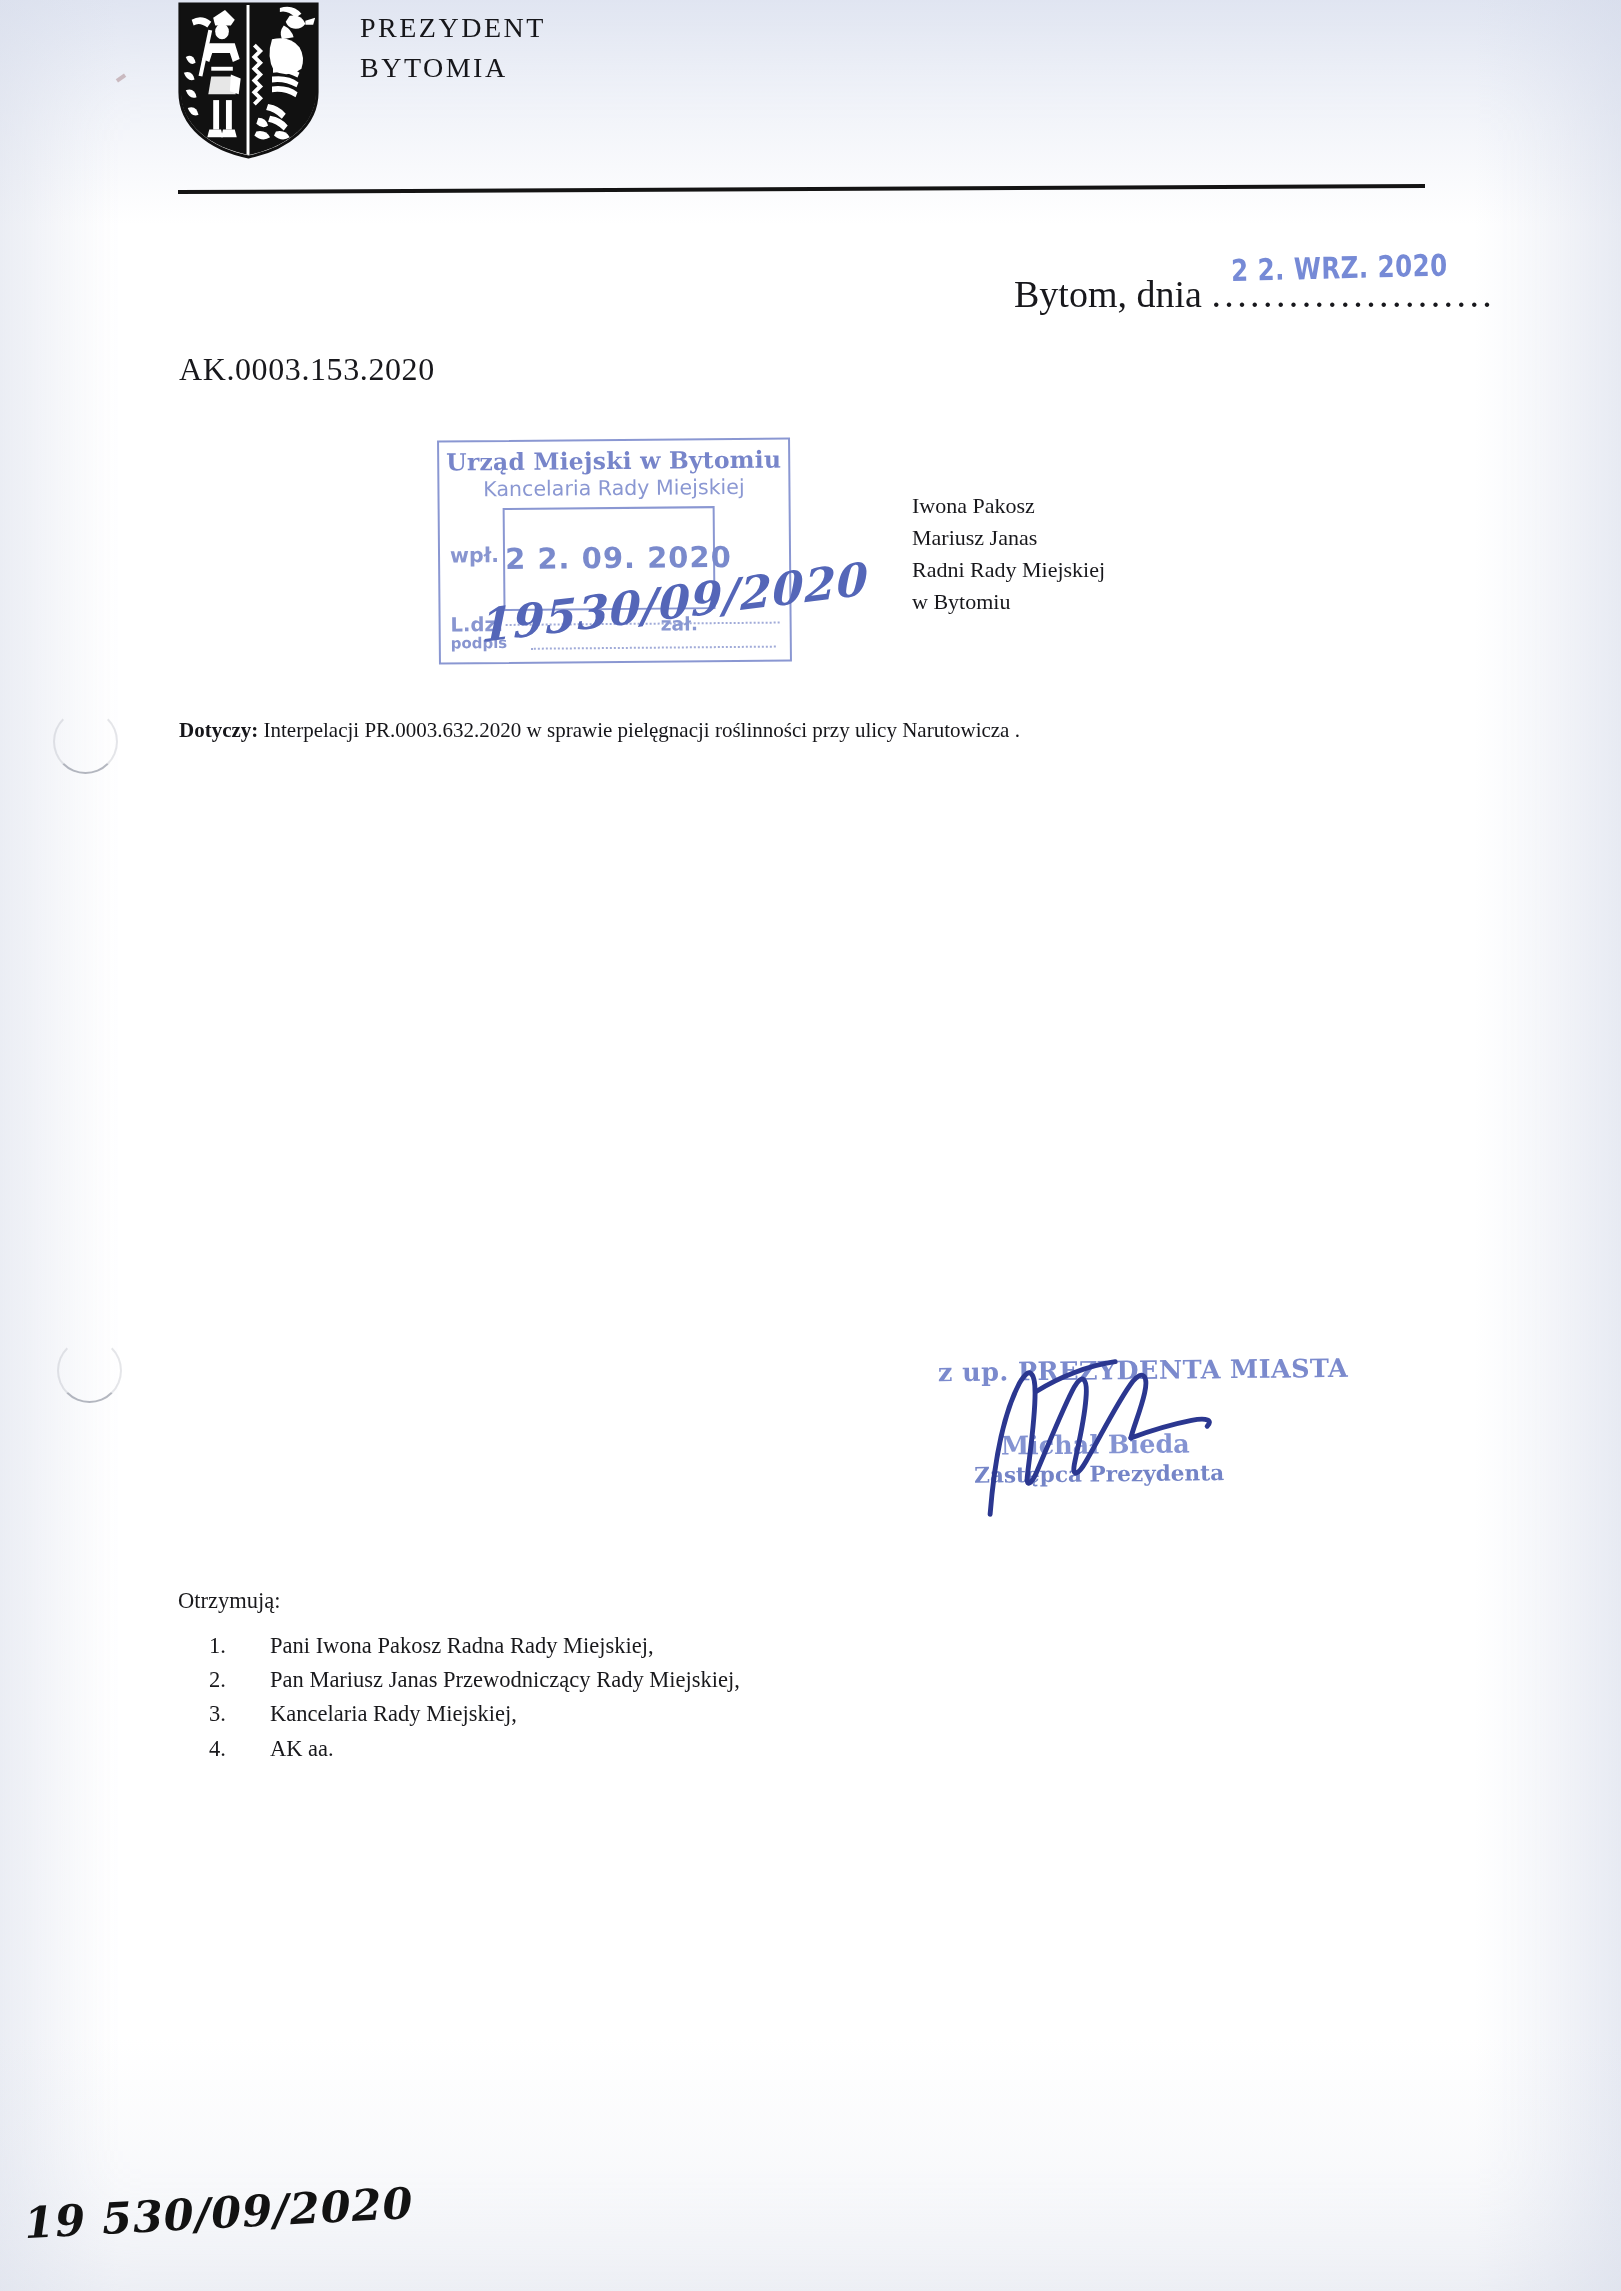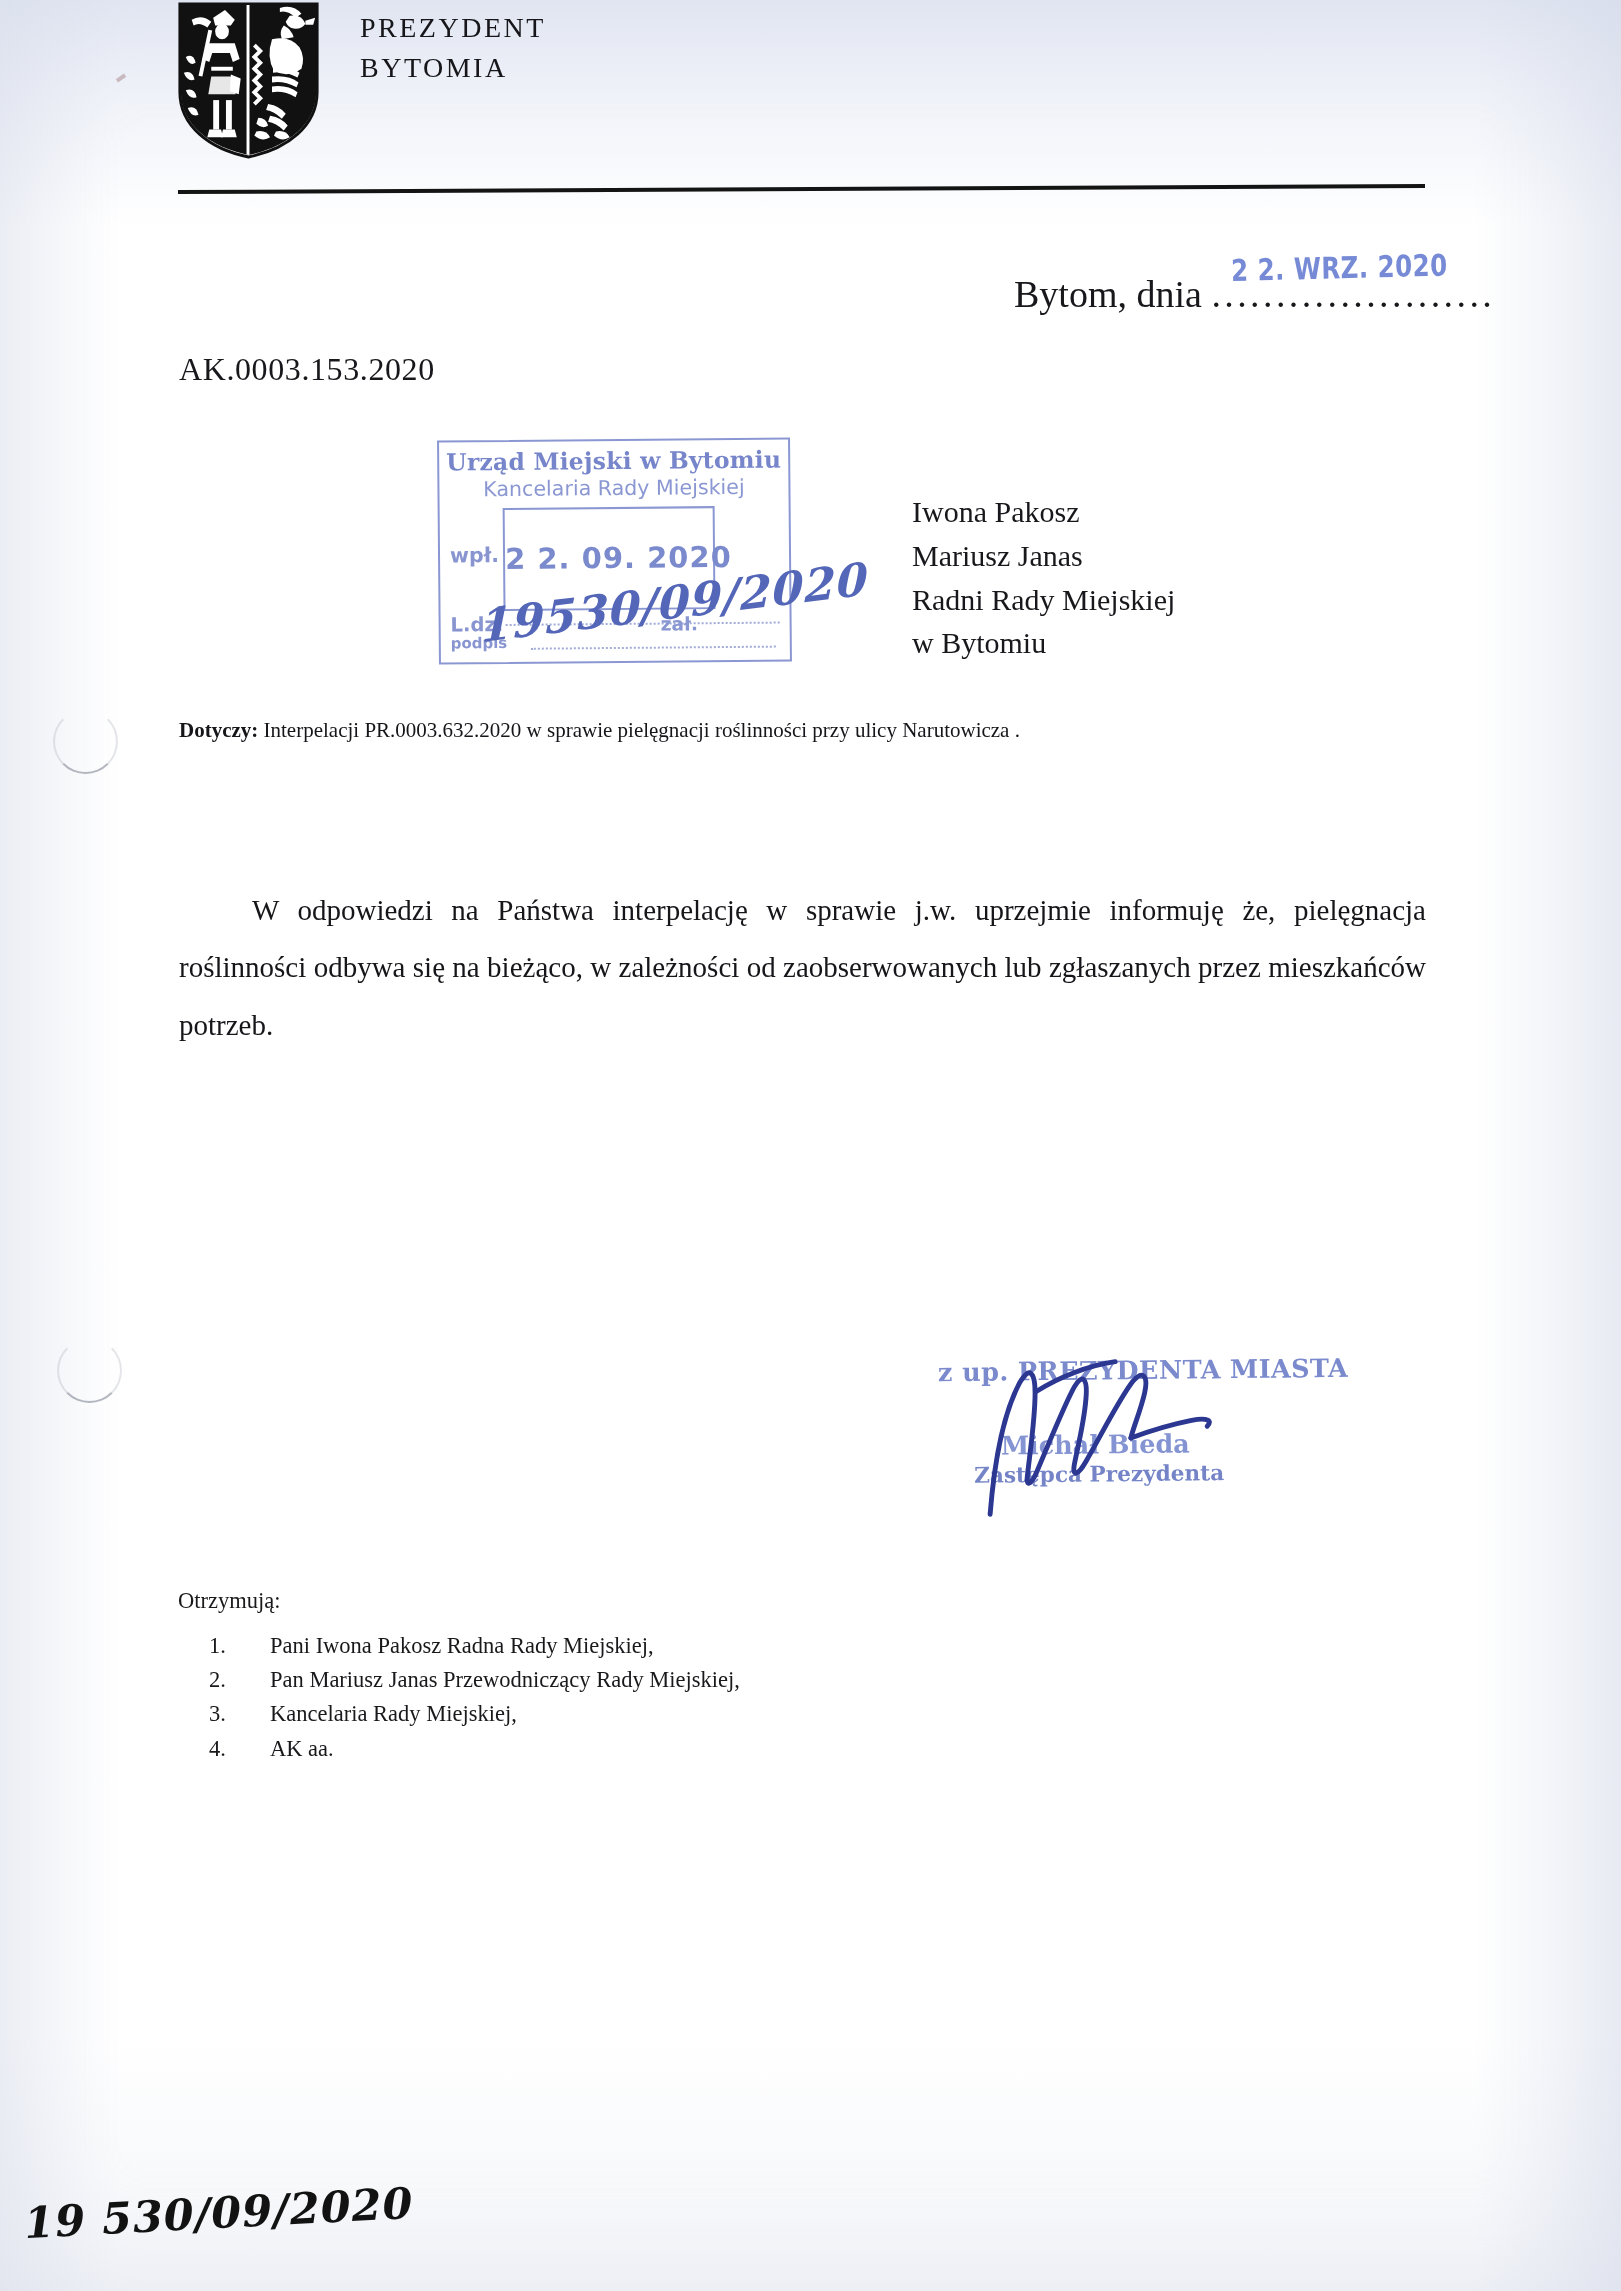--- a/index.html
+++ b/index.html
@@ -226,21 +226,21 @@
     transform: rotate(-7deg) skewX(-8deg);
     white-space: nowrap;
     letter-spacing: 1px;
   }
 
   
   .addressee {
     position: absolute;
     left: 912px;
     top: 490px;
-    font-size: 30px;
+    font-size: 22px;
     line-height: 1.46;
     color: #18181c;
   }
   .addressee div { white-space: nowrap; }
 
   
   .subject {
     position: absolute;
     left: 179px;
     top: 714px;
@@ -485,21 +485,20 @@
   <div class="addressee">
     <div>Iwona Pakosz</div>
     <div>Mariusz Janas</div>
     <div>Radni Rady Miejskiej</div>
     <div>w Bytomiu</div>
   </div>
 
   <div class="subject"><b>Dotyczy:</b><span> Interpelacji PR.0003.632.2020 w sprawie pielęgnacji roślinności przy ulicy Narutowicza .</span></div>
 
   <div class="body">
-    <p>W odpowiedzi na Państwa interpelację w sprawie j.w. uprzejmie informuję że, pielęgnacja roślinności odbywa się na bieżąco, w zależności od zaobserwowanych lub zgłaszanych przez mieszkańców potrzeb.</p>
   </div>
 
   <div class="sig-stamp">
     <div class="sig-line1">z up. PREZYDENTA MIASTA</div>
     <div class="sig-name">Michał Bieda</div>
     <div class="sig-role">Zastępca Prezydenta</div>
   </div>
   <svg class="sig-scribble" viewBox="0 0 300 180" xmlns="http://www.w3.org/2000/svg" aria-hidden="true">
     <g fill="none" stroke="#2b3790" stroke-width="5" stroke-linecap="round" stroke-linejoin="round">
       <path d="M10 170 C14 120, 22 70, 40 36 C50 18, 56 24, 56 46 C56 74, 50 112, 48 132 C47 142, 52 140, 58 126 C70 98, 86 58, 96 40 C104 26, 110 30, 108 52 C106 78, 98 108, 96 120 C94 132, 100 130, 108 116 C122 92, 142 52, 156 34 C166 22, 172 28, 168 46 C164 64, 156 82, 154 92"></path>

